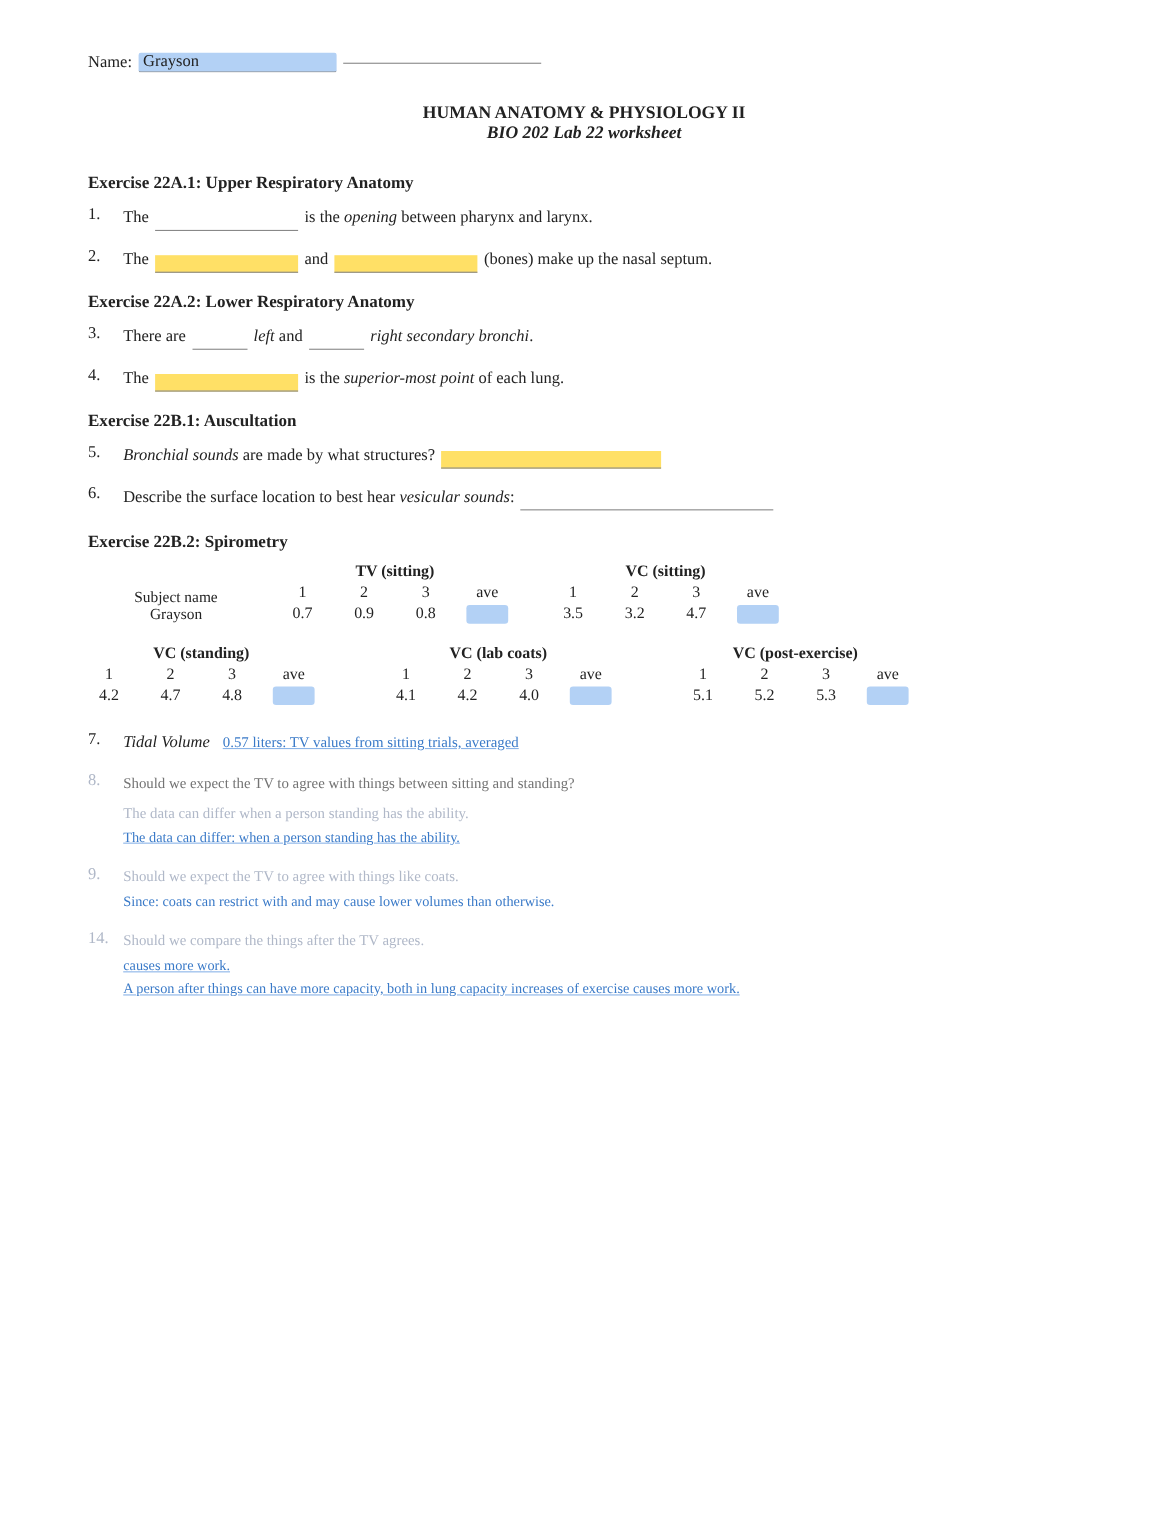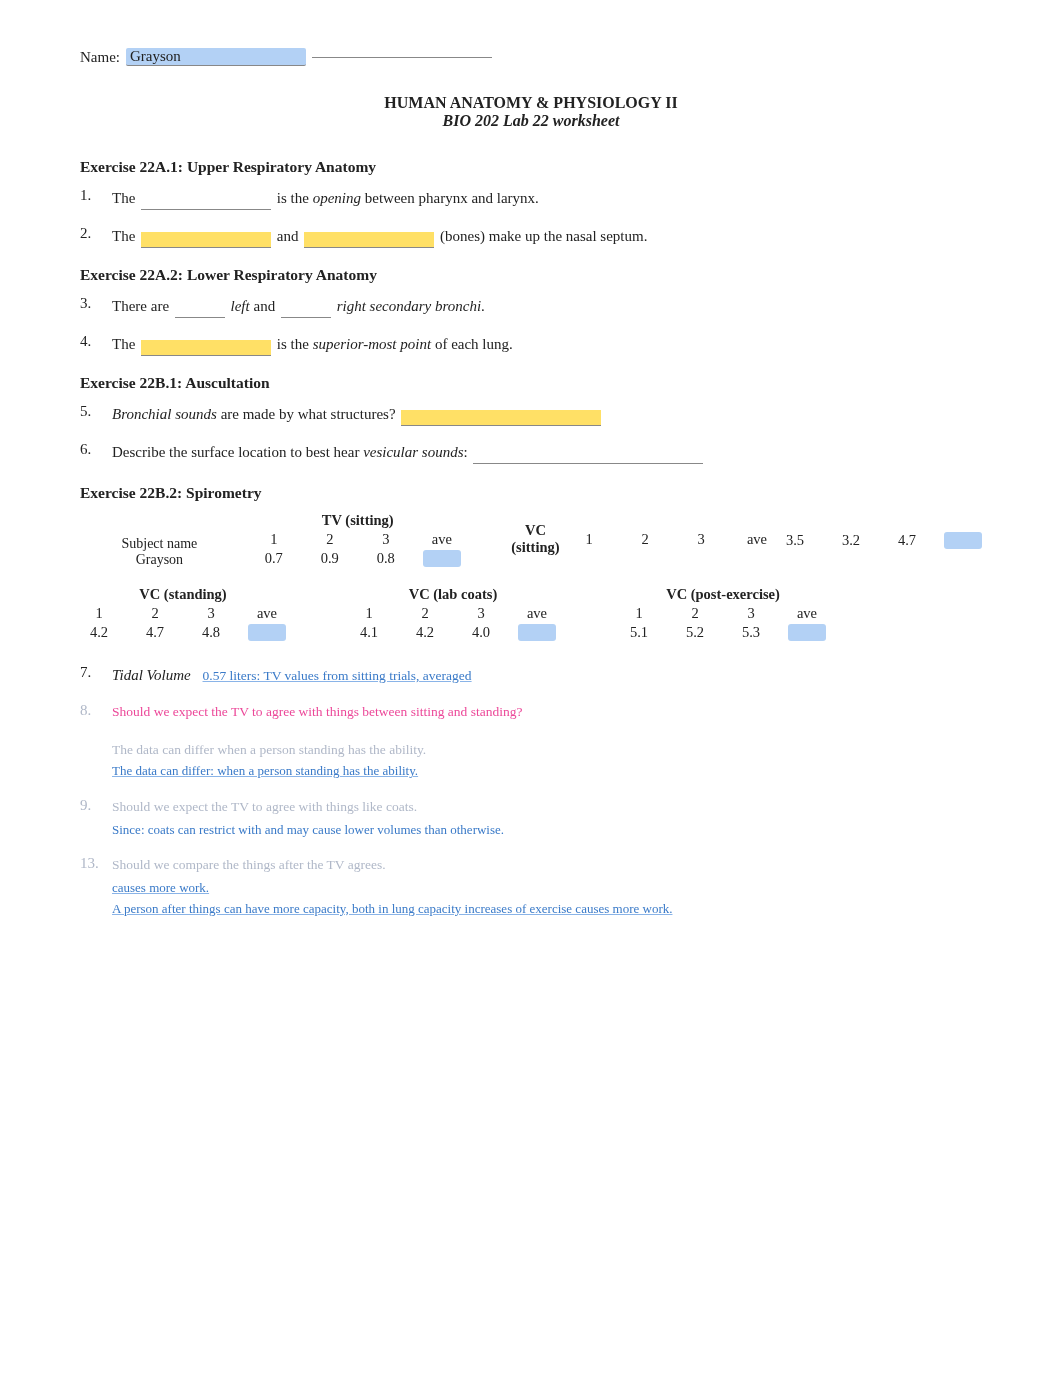--- a/index.html
+++ b/index.html
@@ -116,20 +116,21 @@
     .spiro-cell {
       width: 38px;
       text-align: center;
     }
     .spiro-data-row {
       display: flex;
       gap: 18px;
     }
     .spiro-vc-block {
       display: flex;
+      flex-direction: column;
       align-items: center;
       margin-left: 24px;
     }
     .spiro-lower {
       display: flex;
       margin-top: 14px;
       margin-bottom: 8px;
     }
     .spiro-lower-group {
       display: flex;
@@ -333,35 +334,35 @@
       <em>Tidal Volume</em>
       <span class="q7-answer" style="margin-left:8px; color:#3a7ac8; font-size:13.5px; text-decoration:underline; text-decoration-color:#8ab4e8;">
         0.57 liters: TV values from sitting trials, averaged
       </span>
     </span>
   </div>
 
   <div class="question-row" style="margin-top:10px; align-items:flex-start;">
     <span class="q-num" style="color:#b0b8c8;">8.</span>
     <span class="q-body">
-      <span style="display:block; color:#ec4899; font-size:13.5px; margin-bottom:16px;">Should we expect the TV to agree with things between sitting and standing?</span>
+      <span style="display:block; color:#737373; font-size:13.5px; margin-bottom:6px;">Should we expect the TV to agree with things between sitting and standing?</span>
       <span style="display:block; color:#b0b8c8; font-size:13.5px;">The data can differ when a person standing has the ability.</span>
       <span style="display:block; color:#3a7ac8; font-size:13px; text-decoration:underline; text-decoration-color:#8ab4e8; margin-top:1px;">The data can differ: when a person standing has the ability.</span>
     </span>
   </div>
 
   <div class="question-row" style="margin-top:8px; align-items:flex-start;">
     <span class="q-num" style="color:#b0b8c8;">9.</span>
     <span class="q-body">
       <span style="display:block; color:#b0b8c8; font-size:13.5px; margin-bottom:2px;">Should we expect the TV to agree with things like coats.</span>
       <span style="display:block; color:#3a7ac8; font-size:13px; text-decoration-color:#8ab4e8;">Since: coats can restrict with and may cause lower volumes than otherwise.</span>
     </span>
   </div>
 
   <div class="question-row" style="margin-top:8px; align-items:flex-start;">
-    <span class="q-num" style="color:#b0b8c8;">13.</span>
+    <span class="q-num" style="color:#b0b8c8;">14.</span>
     <span class="q-body">
       <span style="display:block; color:#b0b8c8; font-size:13.5px; margin-bottom:2px;">Should we compare the things after the TV agrees.</span>
       <span style="display:block; color:#3a7ac8; font-size:13px; text-decoration:underline; text-decoration-color:#8ab4e8; margin-top:1px;">causes more work.</span>
       <span style="display:block; color:#3a7ac8; font-size:13px; text-decoration:underline; text-decoration-color:#8ab4e8;">A person after things can have more capacity, both in lung capacity increases of exercise causes more work.</span>
     </span>
   </div>
 </div>
 
 </body></html>

